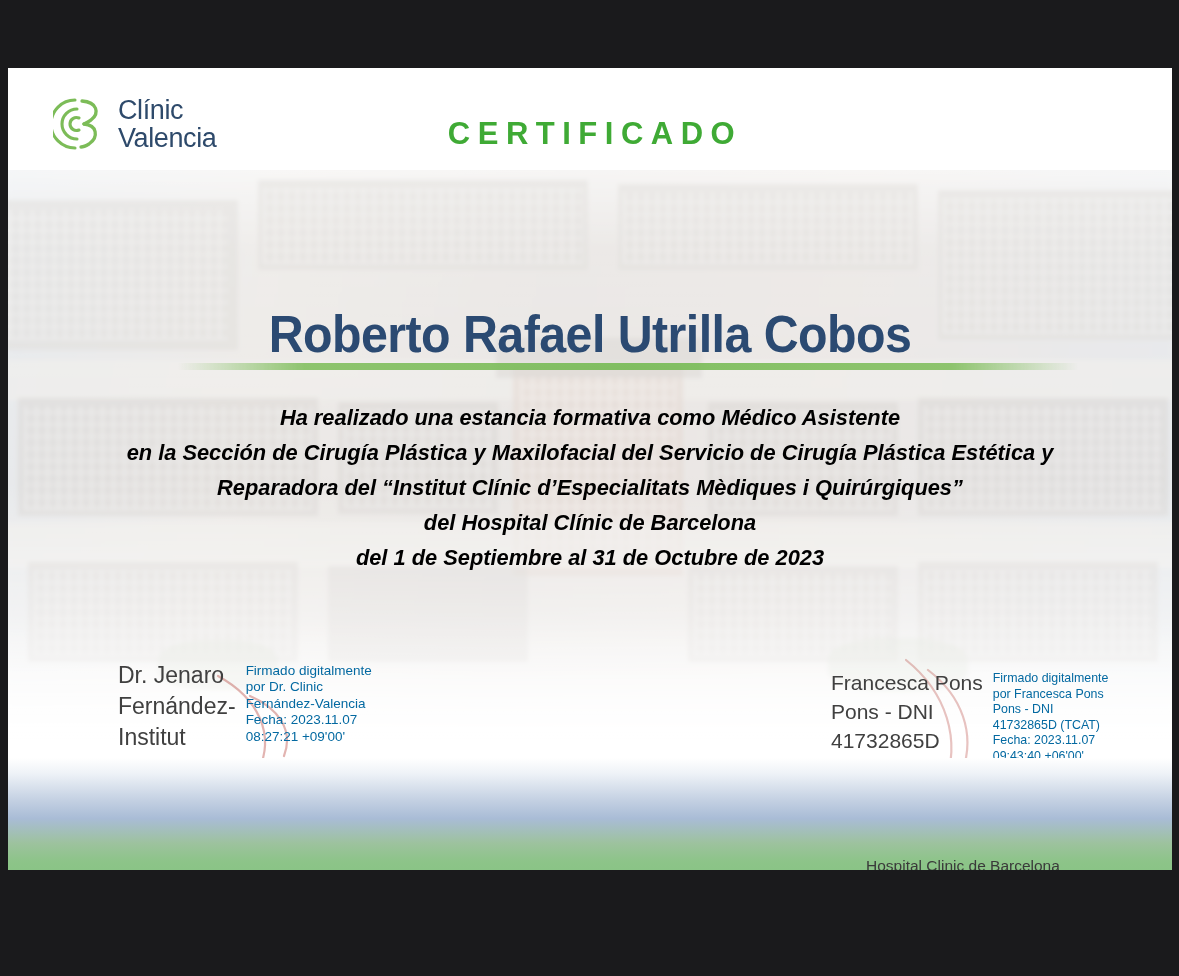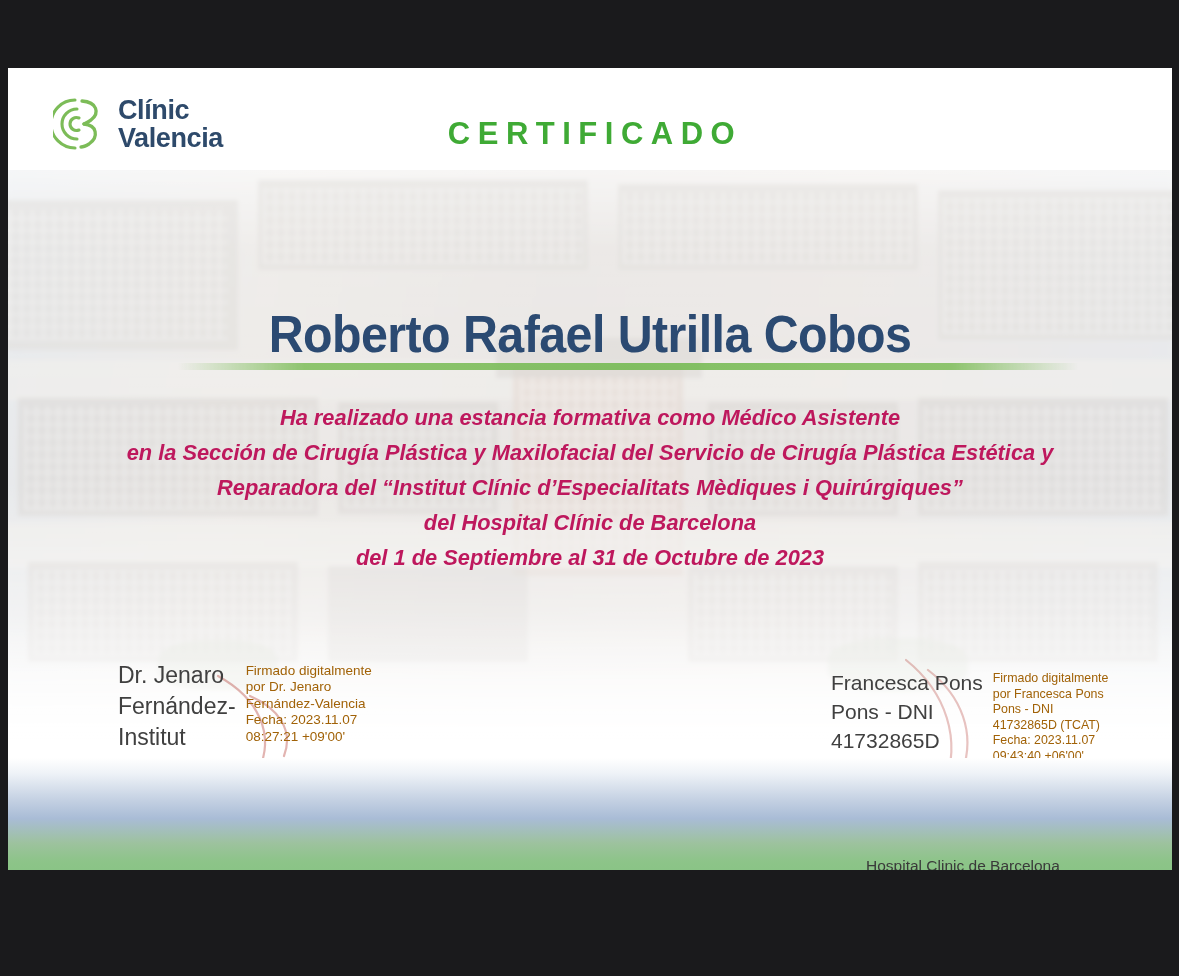--- a/index.html
+++ b/index.html
@@ -50,21 +50,21 @@
     position:absolute; inset:0;
     backdrop-filter:blur(2px);
     background:linear-gradient(180deg, rgba(255,255,255,.30), rgba(255,255,255,.18) 55%, rgba(255,255,255,.85));
   }
 
   
   #header{ position:absolute; left:0; top:0; width:1164px; height:104px; }
   #logo{ position:absolute; left:45px; top:25px; display:flex; align-items:center; gap:9px; }
   #logo .mark{ width:56px; height:62px; }
   #logo .wordmark{
-    color:#2e4a6b; font-weight:bold; font-size:27px; line-height:1.04;
+    color:#2e4a6b; font-weight:normal; font-size:27px; line-height:1.04;
     letter-spacing:-.4px;
   }
   #cert-title{
     position:absolute; left:0; top:48px; width:1164px;
     text-align:center;
     color:#3faa35; font-size:31px; font-weight:bold;
     letter-spacing:7.5px; padding-left:10px;
   }
 
   
@@ -78,41 +78,41 @@
   }
   #name-rule{
     position:absolute; left:170px; top:295px; width:900px; height:7px;
     background:linear-gradient(90deg, rgba(124,188,88,0) 0%, #7cbc58 14%, #6fb84c 50%, #7cbc58 86%, rgba(124,188,88,0) 100%);
     opacity:.85;
   }
 
   
   #body-text{
     position:absolute; left:0; top:332px; width:1164px;
-    text-align:center; color:#be185d;
+    text-align:center; color:#000000;
   }
   #body-text p{
     font-style:italic; font-weight:bold; font-size:22.5px;
     line-height:35px; white-space:nowrap;
     transform:scaleX(.97);
   }
 
   
   .sig-block{ position:absolute; }
   #sig-left{ left:110px; top:592px; width:310px; }
   #sig-right{ left:823px; top:592px; width:300px;margin-top:8px; }
 
   .sig-row{ display:flex; gap:10px; }
   .sig-id{
     color:#404040; font-size:23px; line-height:31px;
     white-space:nowrap;
   }
   #sig-right .sig-id{ font-size:21px; line-height:29px; }
   .sig-meta{
-    color:#a16207; font-size:13.5px; line-height:16.4px;
+    color:#0369a1; font-size:13.5px; line-height:16.4px;
     padding-top:3px; white-space:nowrap;
   }
   #sig-right .sig-meta{ font-size:12.4px; line-height:15.6px; }
 
   .sig-name{
     color:#24466f; font-size:20px; font-weight:bold;
     text-align:center; margin-top:6px; white-space:nowrap;
   }
   .sig-role{
     color:#5d5d5d; font-size:15.5px; font-style:italic;
@@ -238,21 +238,21 @@
 
     <div id="sig-left" class="sig-block">
       <div class="sig-row">
         <div class="sig-id">
           <div>Dr. Jenaro</div>
           <div>Fernández-</div>
           <div>Institut</div>
         </div>
         <div class="sig-meta">
           <div>Firmado digitalmente</div>
-          <div>por Dr. Jenaro</div>
+          <div>por Dr. Clinic</div>
           <div>Fernández-Valencia</div>
           <div>Fecha: 2023.11.07</div>
           <div>08:27:21 +09'00'</div>
         </div>
       </div>
       <div class="sig-name">Dr. Jenaro Fernández Valencia</div>
       <div class="sig-role">Coordinador de Docencia ICEMEQ</div>
     </div>
 
     <div id="sig-right" class="sig-block">

